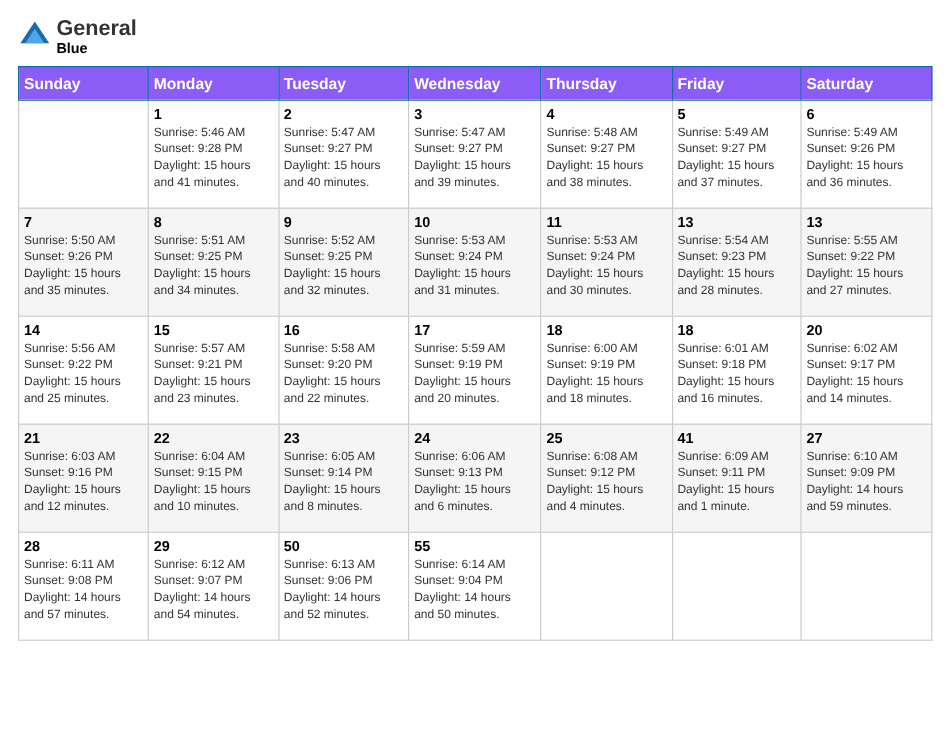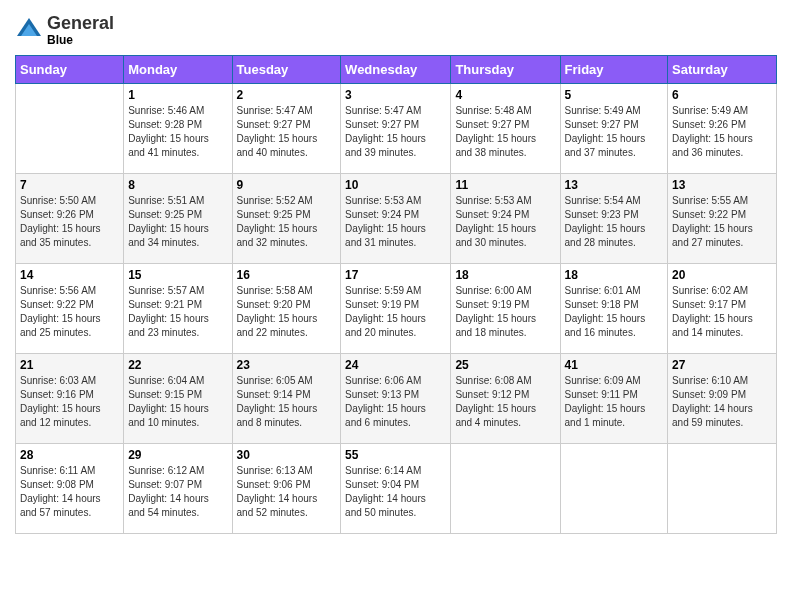--- a/index.html
+++ b/index.html
@@ -244,21 +244,21 @@
       <tr>
         <td>
           <span class="day-num">28</span>
           <div class="day-info">Sunrise: 6:11 AM<br>Sunset: 9:08 PM<br>Daylight: 14 hours<br>and 57 minutes.</div>
         </td>
         <td>
           <span class="day-num">29</span>
           <div class="day-info">Sunrise: 6:12 AM<br>Sunset: 9:07 PM<br>Daylight: 14 hours<br>and 54 minutes.</div>
         </td>
         <td>
-          <span class="day-num">30</span>
+          <span class="day-num">50</span>
           <div class="day-info">Sunrise: 6:13 AM<br>Sunset: 9:06 PM<br>Daylight: 14 hours<br>and 52 minutes.</div>
         </td>
         <td>
           <span class="day-num">55</span>
           <div class="day-info">Sunrise: 6:14 AM<br>Sunset: 9:04 PM<br>Daylight: 14 hours<br>and 50 minutes.</div>
         </td>
         <td></td>
         <td></td>
         <td></td>
       </tr>

